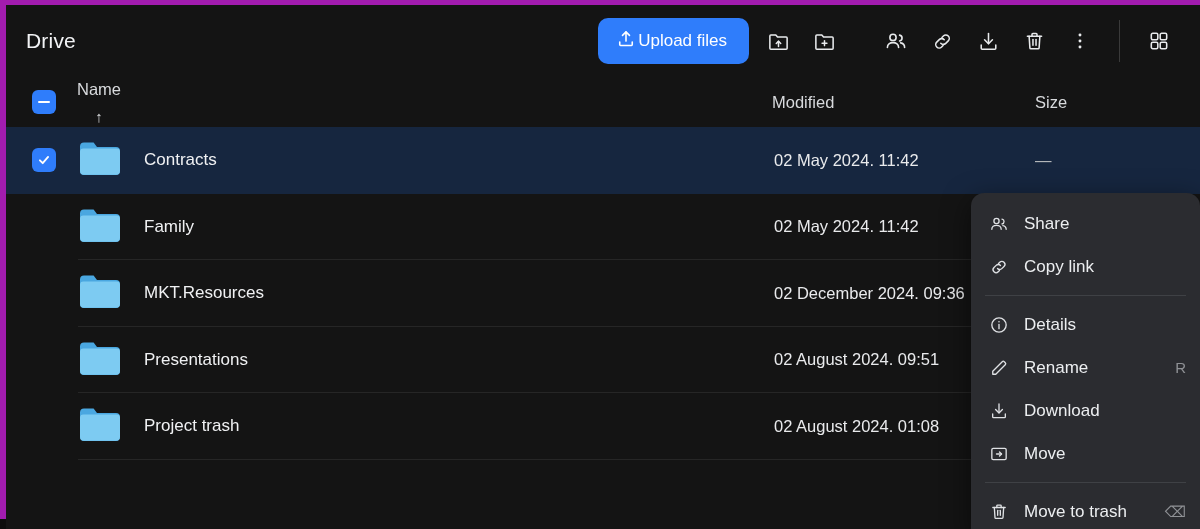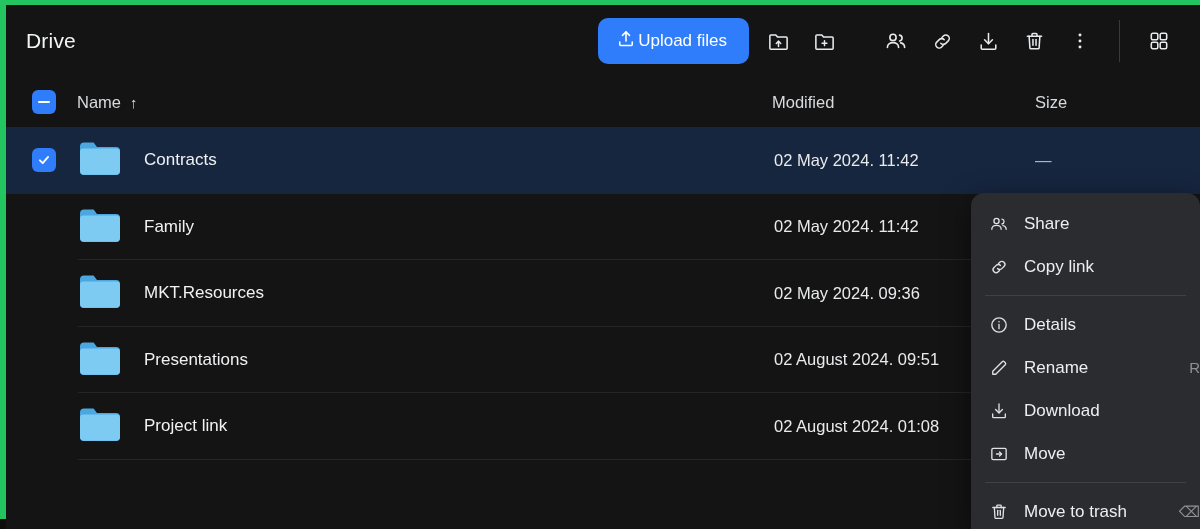--- a/index.html
+++ b/index.html
@@ -10,21 +10,21 @@
     overflow: hidden;
     background: #0d0d0d;
     font-family: "Liberation Sans", sans-serif;
     -webkit-font-smoothing: antialiased;
   }
 
   #app {
     position: relative;
     width: 1200px;
     height: 519px;
-    background: #22c55e;
+    background: #a21caf;
   }
 
   
   .panel {
     position: absolute;
     left: 6px;
     top: 5px;
     width: 1194px;
     height: 524px;
     background: #141414;
@@ -100,20 +100,21 @@
     color: #d8dadd;
     font-size: 16.5px;
   }
 
   .col-name {
     display: flex;
     align-items: center;
     gap: 9px;
     margin-left: 21px;
     cursor: pointer;
+    flex-direction: column;
   }
   .sort-arrow { font-size: 15px; color: #d8dadd; }
 
   .col-modified {
     position: absolute;
     left: 766px;
     cursor: pointer;
   }
   .col-size {
     position: absolute;
@@ -198,21 +199,21 @@
     border-radius: 13px 13px 0 0;
     padding: 9px 0 0 0;
     box-shadow: 0 8px 28px rgba(0,0,0,.55);
     overflow: hidden;
   }
 
   .ctx-item {
     display: flex;
     align-items: center;
     height: 43px;
-    padding: 0 0 0 17px;
+    padding: 0 14px 0 17px;
     color: #eceef0;
     font-size: 17px;
     cursor: pointer;
     white-space: nowrap;
   }
 
   .ctx-ico {
     width: 22px;
     height: 22px;
     flex: 0 0 auto;
@@ -398,21 +399,21 @@
 
       <div class="row">
         <div class="cbox unchecked"></div>
         <span class="row-folder">
           <svg width="46" height="38" viewBox="0 0 46 38">
             <path d="M3 7.5a4 4 0 0 1 4-4h9.6l3.4 4.4H39a4 4 0 0 1 4 4v20a4 4 0 0 1-4 4H7a4 4 0 0 1-4-4z" fill="#4aa7e0"></path>
             <path d="M3 12.8a3.4 3.4 0 0 1 3.4-3.4h33.2A3.4 3.4 0 0 1 43 12.8v18.9a4 4 0 0 1-4 4H7a4 4 0 0 1-4-4z" fill="#7dcbf2"></path>
           </svg>
         </span>
         <span class="row-name">MKT.Resources</span>
-        <span class="row-modified">02 May 2024. 09:36</span>
+        <span class="row-modified">02 December 2024. 09:36</span>
         <span class="row-size"></span>
         <div class="sep"></div>
       </div>
 
       <div class="row">
         <div class="cbox unchecked"></div>
         <span class="row-folder">
           <svg width="46" height="38" viewBox="0 0 46 38">
             <path d="M3 7.5a4 4 0 0 1 4-4h9.6l3.4 4.4H39a4 4 0 0 1 4 4v20a4 4 0 0 1-4 4H7a4 4 0 0 1-4-4z" fill="#4aa7e0"></path>
             <path d="M3 12.8a3.4 3.4 0 0 1 3.4-3.4h33.2A3.4 3.4 0 0 1 43 12.8v18.9a4 4 0 0 1-4 4H7a4 4 0 0 1-4-4z" fill="#7dcbf2"></path>
@@ -425,21 +426,21 @@
       </div>
 
       <div class="row">
         <div class="cbox unchecked"></div>
         <span class="row-folder">
           <svg width="46" height="38" viewBox="0 0 46 38">
             <path d="M3 7.5a4 4 0 0 1 4-4h9.6l3.4 4.4H39a4 4 0 0 1 4 4v20a4 4 0 0 1-4 4H7a4 4 0 0 1-4-4z" fill="#4aa7e0"></path>
             <path d="M3 12.8a3.4 3.4 0 0 1 3.4-3.4h33.2A3.4 3.4 0 0 1 43 12.8v18.9a4 4 0 0 1-4 4H7a4 4 0 0 1-4-4z" fill="#7dcbf2"></path>
           </svg>
         </span>
-        <span class="row-name">Project link</span>
+        <span class="row-name">Project trash</span>
         <span class="row-modified">02 August 2024. 01:08</span>
         <span class="row-size"></span>
         <div class="sep"></div>
       </div>
 
     </div>
 
     <div class="ctx-menu">
 
       <div class="ctx-item">

